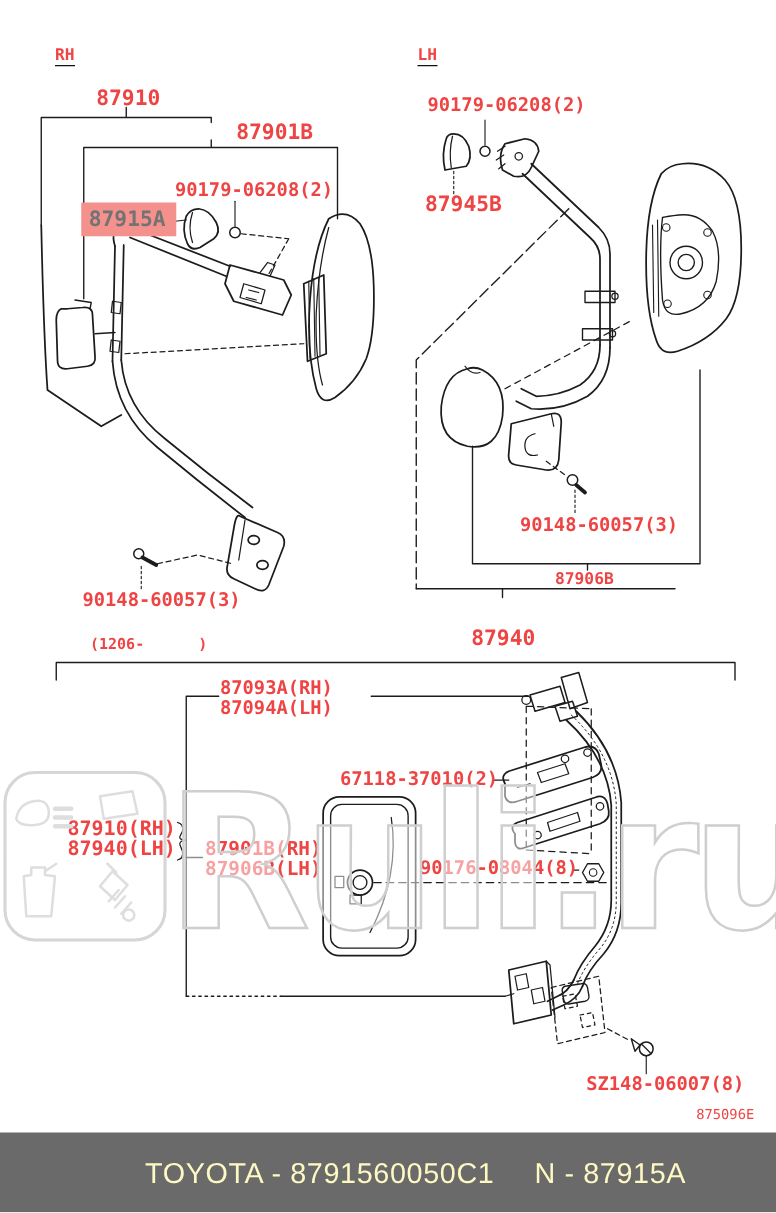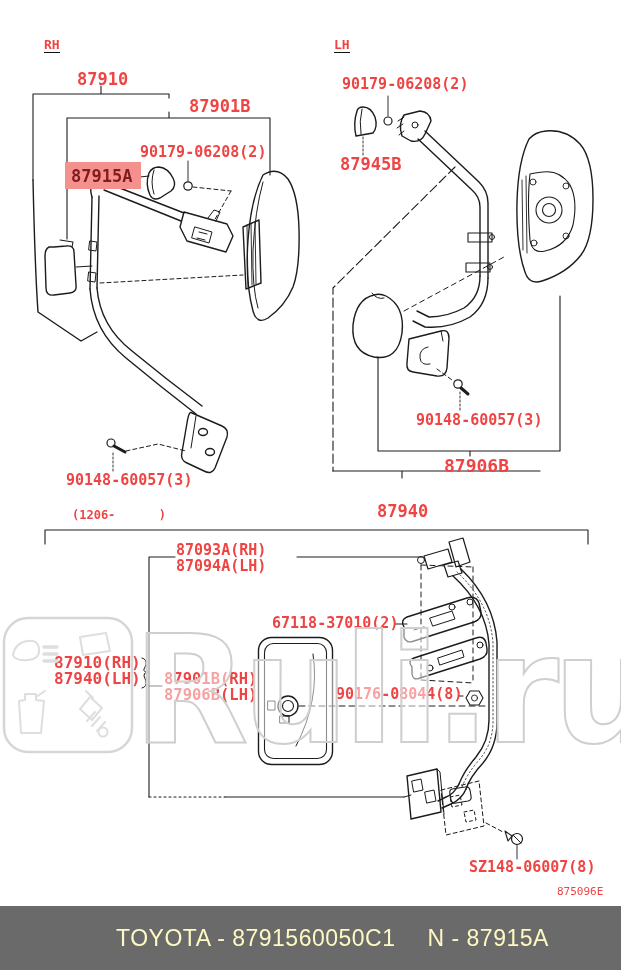--- a/index.html
+++ b/index.html
@@ -5,21 +5,21 @@
   html,body{margin:0;padding:0;background:#ffffff;}
   #stage{position:relative;width:621px;height:970px;background:#ffffff;overflow:hidden;
          font-family:"DejaVu Sans Mono","Liberation Mono",monospace;}
   svg{display:block;}
   .layer{position:absolute;left:0;top:0;}
   .lbl{position:absolute;font-weight:bold;color:#ef4444;line-height:1.05;white-space:pre;
        font-family:"DejaVu Sans Mono","Liberation Mono",monospace;z-index:20;}
   .lbl.grey{color:#ef4444;}
   .side{border-bottom:1.6px solid #111;padding-bottom:0px;}
   #hl{position:absolute;left:65px;top:162px;width:76px;height:27px;background:#f4918d;z-index:18;}
-  #hl-text{position:absolute;left:71px;top:166px;font-size:17px;font-weight:bold;color:#7f1d1d;z-index:21;}
+  #hl-text{position:absolute;left:71px;top:166px;font-size:17px;font-weight:bold;color:#737373;z-index:21;}
   #wm{position:absolute;left:0;top:0;z-index:30;pointer-events:none;}
   #footer{position:absolute;left:0;top:906px;width:621px;height:64px;background:#6a6a6a;z-index:40;
           display:flex;align-items:center;justify-content:center;
           font-family:"Liberation Sans","DejaVu Sans",sans-serif;color:#fef9c3;font-size:23px;letter-spacing:0.5px;padding-left:22px;}
   #footer span{margin:0 16px;}
 </style>
 </head>
 <body>
 
 <div id="stage">
@@ -188,21 +188,21 @@
   <div class="lbl side" style="left:44px;top:38px;font-size:13px;">RH</div>
   <div class="lbl" style="left:77px;top:71px;font-size:17px;">87910</div>
   <div class="lbl" style="left:143px;top:98px;font-size:17px;margin-left:46px;">87901B</div>
   <div class="lbl" style="left:140px;top:145px;font-size:15px;">90179-06208(2)</div>
   <div class="lbl" style="left:66px;top:473px;font-size:15px;">90148-60057(3)</div>
 
   <div class="lbl side" style="left:334px;top:38px;font-size:13px;">LH</div>
   <div class="lbl" style="left:342px;top:77px;font-size:15px;">90179-06208(2)</div>
   <div class="lbl" style="left:340px;top:156px;font-size:17px;">87945B</div>
   <div class="lbl" style="left:416px;top:413px;font-size:15px;">90148-60057(3)</div>
-  <div class="lbl" style="left:444px;top:457px;font-size:18px;">87906B</div>
+  <div class="lbl" style="left:444px;top:457px;font-size:13px;">87906B</div>
   <div class="lbl" style="left:377px;top:480px;font-size:17px;margin-top:23px;">87940</div>
 
   <div class="lbl" style="left:36px;top:509px;font-size:12px;font-weight:bold;margin-left:36px;">(1206-      )</div>
   <div class="lbl" style="left:176px;top:543px;font-size:15px;">87093A(RH)</div>
   <div class="lbl" style="left:176px;top:559px;font-size:15px;">87094A(LH)</div>
   <div class="lbl" style="left:272px;top:616px;font-size:15px;">67118-37010(2)</div>
   <div class="lbl" style="left:54px;top:655px;font-size:16px;">87910(RH)</div>
   <div class="lbl grey" style="left:54px;top:671px;font-size:16px;">87940(LH)</div>
   <div class="lbl" style="left:164px;top:671px;font-size:15.5px;">87901B(RH)</div>
   <div class="lbl grey" style="left:164px;top:687px;font-size:15.5px;">87906B(LH)</div>

